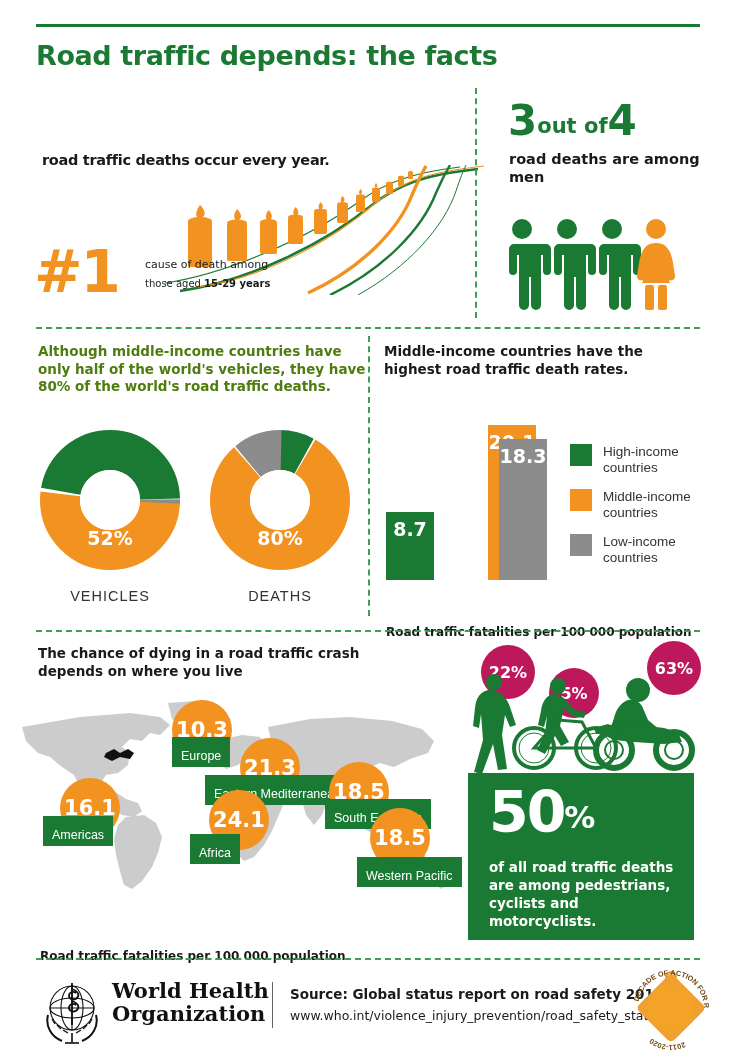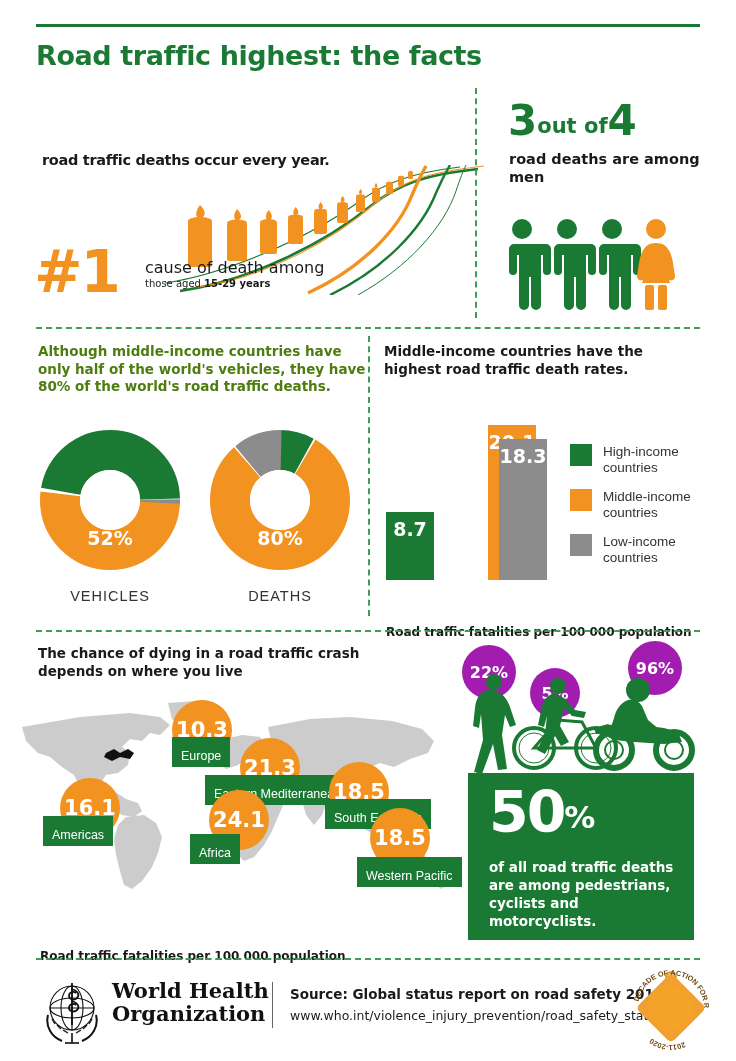--- a/index.html
+++ b/index.html
@@ -49,21 +49,21 @@
     letter-spacing: -0.3px;
   }
   .hash-one {
     left: 34px; top: 238px;
     font-size: 58px; font-weight: bold; color: #f29220;
     letter-spacing: -2px;
     font-family: "DejaVu Sans", sans-serif;
   }
   .cause-line1 {
     left: 145px; top: 258px;
-    font-size: 16px; color: #1a1a1a;
+    font-size: 11px; color: #1a1a1a;
     font-family: "DejaVu Sans", sans-serif;
   }
   .cause-line2 {
     left: 145px; top: 278px;
     font-size: 10px; color: #1a1a1a;
     font-family: "DejaVu Sans", sans-serif;
   }
   .cause-line2 b { font-weight: bold; }
 
   
@@ -146,24 +146,25 @@
     white-space: nowrap;
   }
   .p50-num .big { font-size: 57px; letter-spacing: -2px; }
   .p50-num .pc { font-size: 31px; vertical-align: 4px; }
   .p50-text {
     left: 489px; top: 858px; width: 200px;
     color: #fff; font-size: 13.5px; font-weight: bold; line-height: 18px;
     font-family: "DejaVu Sans", sans-serif;
   }
   .mode-pct {
-    position: absolute; border-radius: 50%; background: #a21caf;
+    position: absolute; border-radius: 50%; background: #be185d;
     display: flex; align-items: center; justify-content: center;
     color: #fff; font-weight: bold; font-size: 16px;
     font-family: "DejaVu Sans", sans-serif;
+    margin-left: 19px;
   }
 
   
   .src-rule { left: 272px; top: 982px; width: 1px; height: 46px; background: #666; }
   .src-1 {
     left: 290px; top: 986px; font-size: 13.5px; font-weight: bold; color: #1a1a1a;
     font-family: "DejaVu Sans", sans-serif;
   }
   .src-2 {
     left: 290px; top: 1008px; font-size: 12.5px; color: #1a1a1a;
@@ -173,21 +174,21 @@
     left: 112px; top: 979px; font-size: 21px; font-weight: bold; color: #111;
     line-height: 23px; font-family: "DejaVu Serif", serif;
   }
 </style>
 </head>
 <body>
 
 <div id="page">
 
   <div class="abs top-rule"></div>
-  <div class="abs page-title">Road traffic highest: the facts</div>
+  <div class="abs page-title">Road traffic depends: the facts</div>
 
   <div class="abs sub-124">road traffic deaths occur every year.</div>
 
   <svg class="abs" style="left:160px; top:165px;" width="330" height="130" viewBox="0 0 330 130">
     <path d="M5 118 C 70 108, 150 72, 200 36 C 225 18, 250 8, 300 2" fill="none" stroke="#1a7a33" stroke-width="1.1"></path>
     <path d="M20 126 C 90 116, 165 78, 212 40 C 238 20, 262 10, 318 4" fill="none" stroke="#1a7a33" stroke-width="2.6"></path>
     <path d="M38 122 C 105 113, 172 76, 218 36 C 244 16, 268 7, 324 1" fill="none" stroke="#f29220" stroke-width="1.1"></path>
     <path d="M148 128 C 200 104, 238 66, 252 30 C 258 16, 262 8, 266 1" fill="none" stroke="#f29220" stroke-width="3.4"></path>
     <path d="M170 130 C 224 104, 262 64, 276 28 C 282 14, 286 7, 290 0" fill="none" stroke="#1a7a33" stroke-width="2.4"></path>
     <path d="M198 130 C 248 102, 284 62, 296 26 C 300 14, 303 6, 306 0" fill="none" stroke="#1a7a33" stroke-width="1"></path>
@@ -376,21 +377,21 @@
   <div class="bubble" style="left:209px; top:790px; width:60px; height:60px; font-size:21px;">24.1</div>
   <div class="maplabel" style="left:190px; top:834px;">Africa</div>
 
   <div class="bubble" style="left:370px; top:808px; width:60px; height:60px; font-size:21px;">18.5</div>
   <div class="maplabel" style="left:357px; top:857px;">Western Pacific</div>
 
   <div class="abs caption" style="left:40px; top:922px;">Road traffic fatalities per 100 000 population</div>
 
   <div class="mode-pct abs" style="left:462px; top:645px; width:54px; height:54px;">22%</div>
   <div class="mode-pct abs" style="left:530px; top:668px; width:50px; height:50px;">5%</div>
-  <div class="mode-pct abs" style="left:628px; top:641px; width:54px; height:54px;">96%</div>
+  <div class="mode-pct abs" style="left:628px; top:641px; width:54px; height:54px;">63%</div>
 
   <svg class="abs" style="left:466px; top:670px;" width="230" height="108" viewBox="0 0 230 108">
     <g fill="#1a7a33">
 
       <g>
         <circle cx="28" cy="12" r="8"></circle>
         <path d="M22 20 c-8 2 -12 8 -13 18 l-2 18 l6 2 l2 -14 l2 26 l-9 32 l8 2 l11 -30 l5 26 l9 -1 l-5 -34 l3 -20 l5 12 l6 -2 l-6 -18 c-3 -9 -8 -14 -16 -17 z"></path>
       </g>
 
       <g transform="translate(58,0)">

